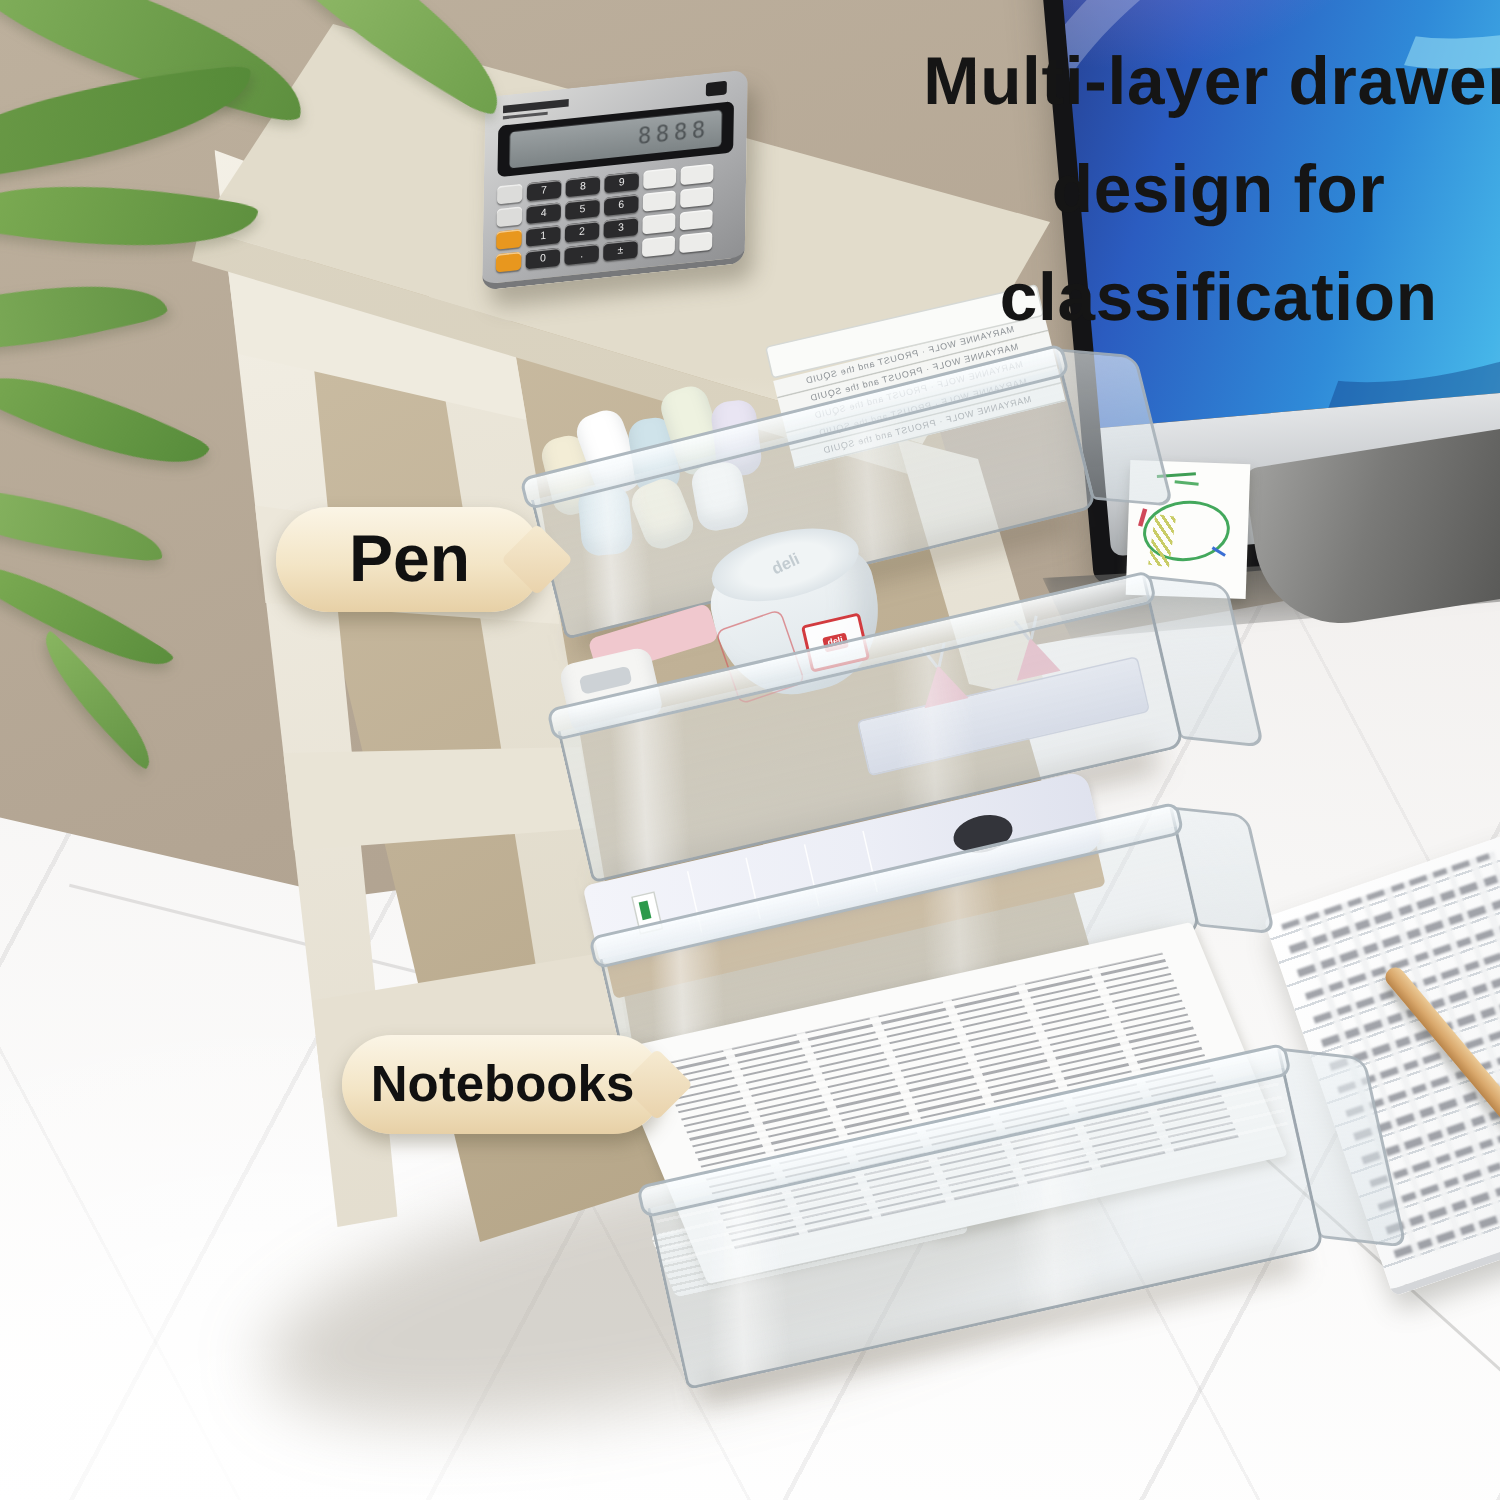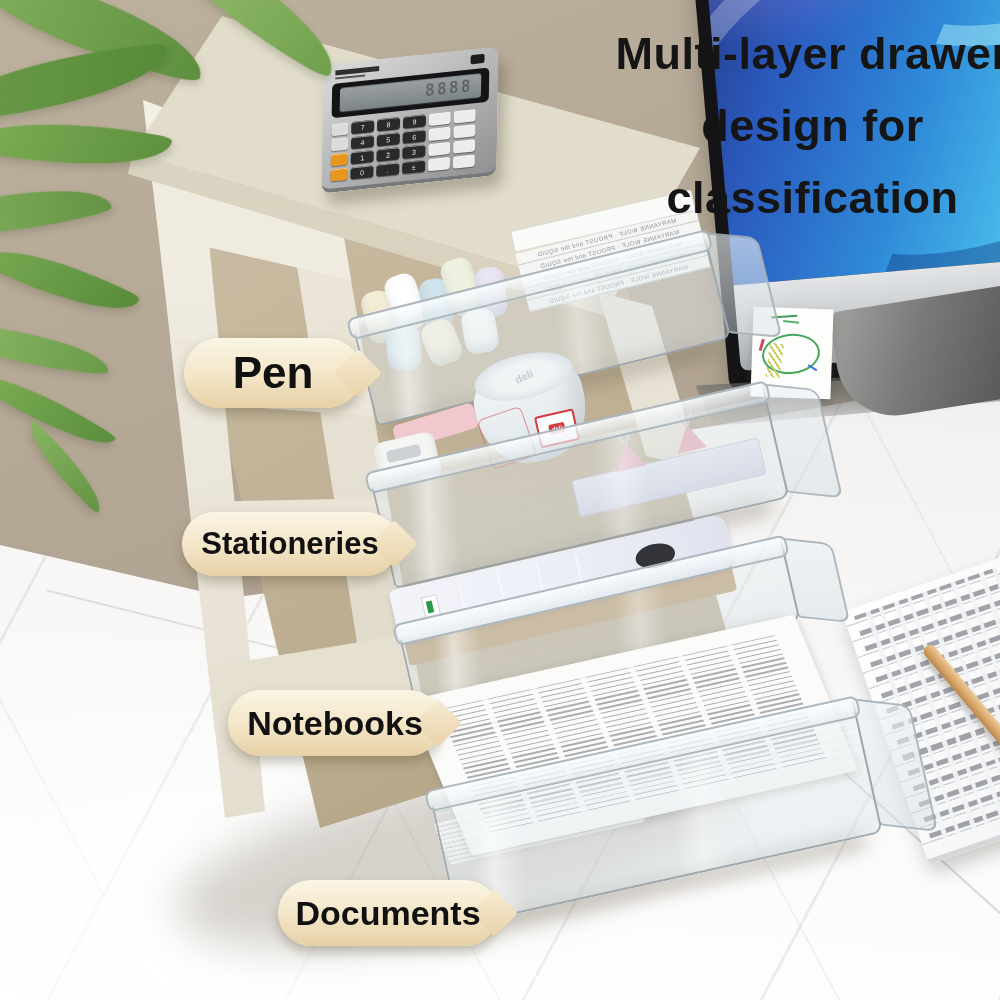--- a/index.html
+++ b/index.html
@@ -392,28 +392,22 @@
   <div class="leaf lfB" style="left:-30px;top:120px;width:200px;height:48px;transform:rotate(10deg);background:linear-gradient(100deg,#7fae55,#5d8f3e);"></div>
   <div class="leaf lfA" style="left:-80px;top:190px;width:190px;height:44px;transform:rotate(-14deg);background:linear-gradient(100deg,#88b560,#639344);"></div>
   <div class="leaf lfB" style="left:-20px;top:260px;width:160px;height:40px;transform:rotate(26deg);background:linear-gradient(100deg,#7aa952,#568b3a);"></div>
   <div class="leaf lfA" style="left:-60px;top:330px;width:170px;height:36px;transform:rotate(6deg);background:linear-gradient(100deg,#90bb68,#6a9a48);"></div>
   <div class="leaf lfB" style="left:-30px;top:395px;width:150px;height:30px;transform:rotate(32deg);background:linear-gradient(100deg,#7fae55,#5a8d3c);"></div>
   <div class="leaf lfA" style="left:10px;top:455px;width:110px;height:24px;transform:rotate(44deg);background:linear-gradient(100deg,#88b560,#639344);"></div>
 
   <div class="plabel lb1">
       <span>Pen</span>
     </div>
-  <div class="plabel lb2">
-      <span>Stationeries</span>
-    </div>
   <div class="plabel lb3">
       <span>Notebooks</span>
-    </div>
-  <div class="plabel lb4">
-      <span>Documents</span>
     </div>
 
   <div class="abs headline">
     <div>Multi-layer drawer</div>
     <div>design for</div>
     <div>classification</div>
   </div>
 
 </div>
 

